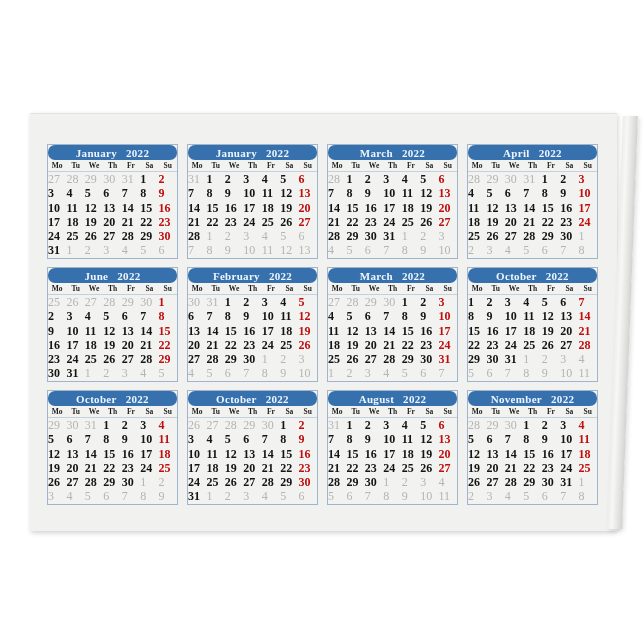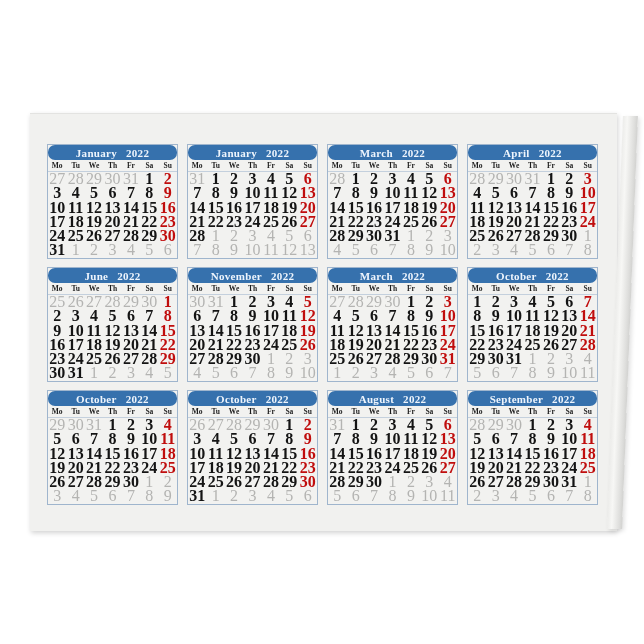--- a/index.html
+++ b/index.html
@@ -39,22 +39,22 @@
   .wdays {
     display:grid; grid-template-columns:repeat(7,1fr);
     height:12px; align-items:center; text-align:center;
     font-size:7.5px; font-weight:bold;
     color:var(--weekday-text,#1c1c1c);
     border-bottom:1px solid rgba(159,181,205,0.55);
     box-sizing:border-box;
   }
   .days {
     display:grid; grid-template-columns:repeat(7,1fr);
-    grid-auto-rows:14.3px; text-align:center;
-    font-size:16px; font-weight:bold; line-height:14.3px;
+    grid-auto-rows:14.3px; 
+    font-size:12px; font-weight:bold; line-height:14.3px;
     color:var(--day-text,#141414);
   }
   .days .sun { color:var(--sunday-text,#c00d0d); }
   .days .out { color:var(--adjacent-text,#b4b4b2); font-weight:normal; }
 </style>
 </head>
 <body>
 
 <div class="page">
   <div class="card">
@@ -355,21 +355,21 @@
             <span class="out">1</span>
             <span class="out">2</span>
             <span class="out">3</span>
             <span class="out">4</span>
             <span class="out">5</span>
           </div>
   </div>
 
   <div class="month">
     <div class="mhead">
-      <span>November</span>
+      <span>February</span>
       <span>2022</span>
     </div>
     <div class="wdays">
             <span>Mo</span>
             <span>Tu</span>
             <span>We</span>
             <span>Th</span>
             <span>Fr</span>
             <span>Sa</span>
             <span>Su</span>
@@ -715,21 +715,21 @@
             <span class="out">7</span>
             <span class="out">8</span>
             <span class="out">9</span>
             <span class="out">10</span>
             <span class="out">11</span>
           </div>
   </div>
 
   <div class="month">
     <div class="mhead">
-      <span>September</span>
+      <span>November</span>
       <span>2022</span>
     </div>
     <div class="wdays">
             <span>Mo</span>
             <span>Tu</span>
             <span>We</span>
             <span>Th</span>
             <span>Fr</span>
             <span>Sa</span>
             <span>Su</span>

